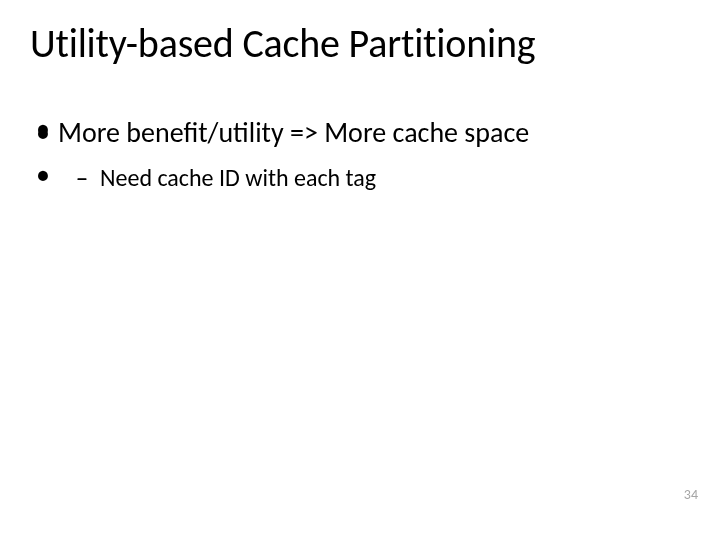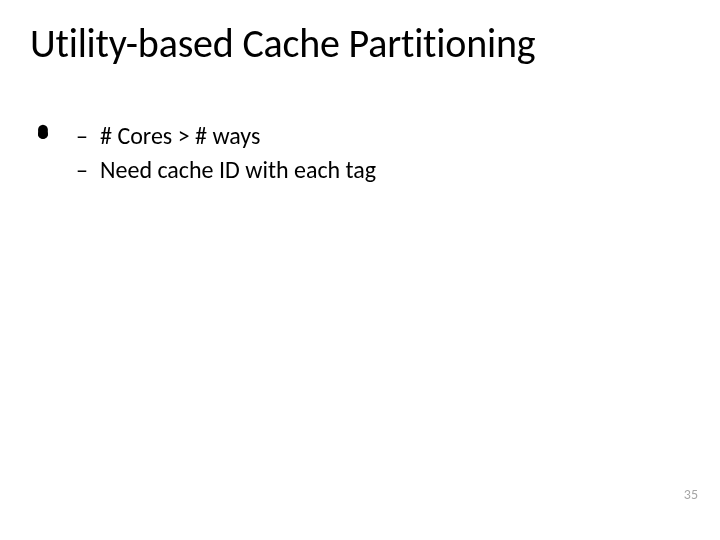--- a/index.html
+++ b/index.html
@@ -79,34 +79,34 @@
   <div class="title">Utility-based Cache Partitioning</div>
 
   <div class="body">
 
     <div class="lvl1">
       <span class="bullet">•</span>
     </div>
 
     <div class="lvl1">
       <span class="bullet">•</span>
+      <span>More benefit/utility =&gt; More cache space</span>
     </div>
 
     <div class="lvl1">
       <span class="bullet">•</span>
     </div>
 
     <div class="sublist">
       <div class="lvl2">
         <span class="dash">–</span>
-        <span># Cores &gt; # ways</span>
       </div>
       <div class="lvl2">
         <span class="dash">–</span>
         <span>Need cache ID with each tag</span>
       </div>
     </div>
 
   </div>
 
-  <div class="pagenum">35</div>
+  <div class="pagenum">34</div>
 
 </div>
 
 </body></html>

